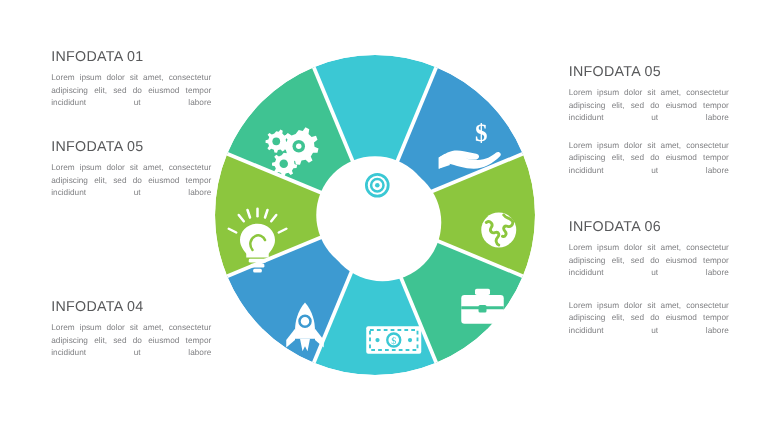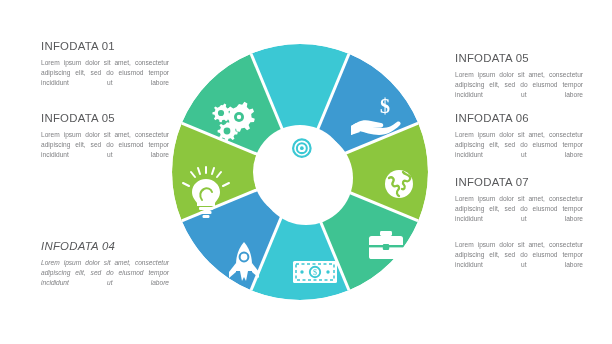--- a/index.html
+++ b/index.html
@@ -48,21 +48,21 @@
     text-align-last: justify;
     word-spacing: 0.5px;
     -webkit-hyphens: auto;
     hyphens: auto;
   }
 
   
   .blk1 { top: 40px;  }
   .blk2 { top: 112px; }
   .blk3 { top: 176px; }
-  .blk4 { top: 240px; font-style: italic; }
+  .blk4 { top: 240px; }
   .blk5 { top: 52px;  }
   .blk6 { top: 112px; }
   .blk7 { top: 176px; }
   .blk8 { top: 240px; }
 
   
   #wheel {
     position: absolute;
     left: 168px;
     top: 22px;
@@ -92,26 +92,25 @@
     <div class="info-title">INFODATA 04</div>
     <div class="info-body">Lorem ipsum dolor sit amet, consectetur adipisc­ing elit, sed do eiusmod tempor incididunt ut labore</div>
   </div>
 
   <div class="info-block right blk5">
     <div class="info-title">INFODATA 05</div>
     <div class="info-body">Lorem ipsum dolor sit amet, consectetur adipisc­ing elit, sed do eiusmod tempor incididunt ut labore</div>
   </div>
 
   <div class="info-block right blk6">
+    <div class="info-body">Lorem ipsum dolor sit amet, consectetur adipisc­ing elit, sed do eiusmod tempor incididunt ut labore</div>
+  </div>
+
+  <div class="info-block right blk7">
     <div class="info-title">INFODATA 06</div>
-    <div class="info-body">Lorem ipsum dolor sit amet, consectetur adipisc­ing elit, sed do eiusmod tempor incididunt ut labore</div>
-  </div>
-
-  <div class="info-block right blk7">
-    <div class="info-title">INFODATA 07</div>
     <div class="info-body">Lorem ipsum dolor sit amet, consectetur adipisc­ing elit, sed do eiusmod tempor incididunt ut labore</div>
   </div>
 
   <div class="info-block right blk8">
     <div class="info-body">Lorem ipsum dolor sit amet, consectetur adipisc­ing elit, sed do eiusmod tempor incididunt ut labore</div>
   </div>
 
   <div id="wheel">
     <svg width="268" height="300" viewBox="0 0 268 300" xmlns="http://www.w3.org/2000/svg">
       <defs>

